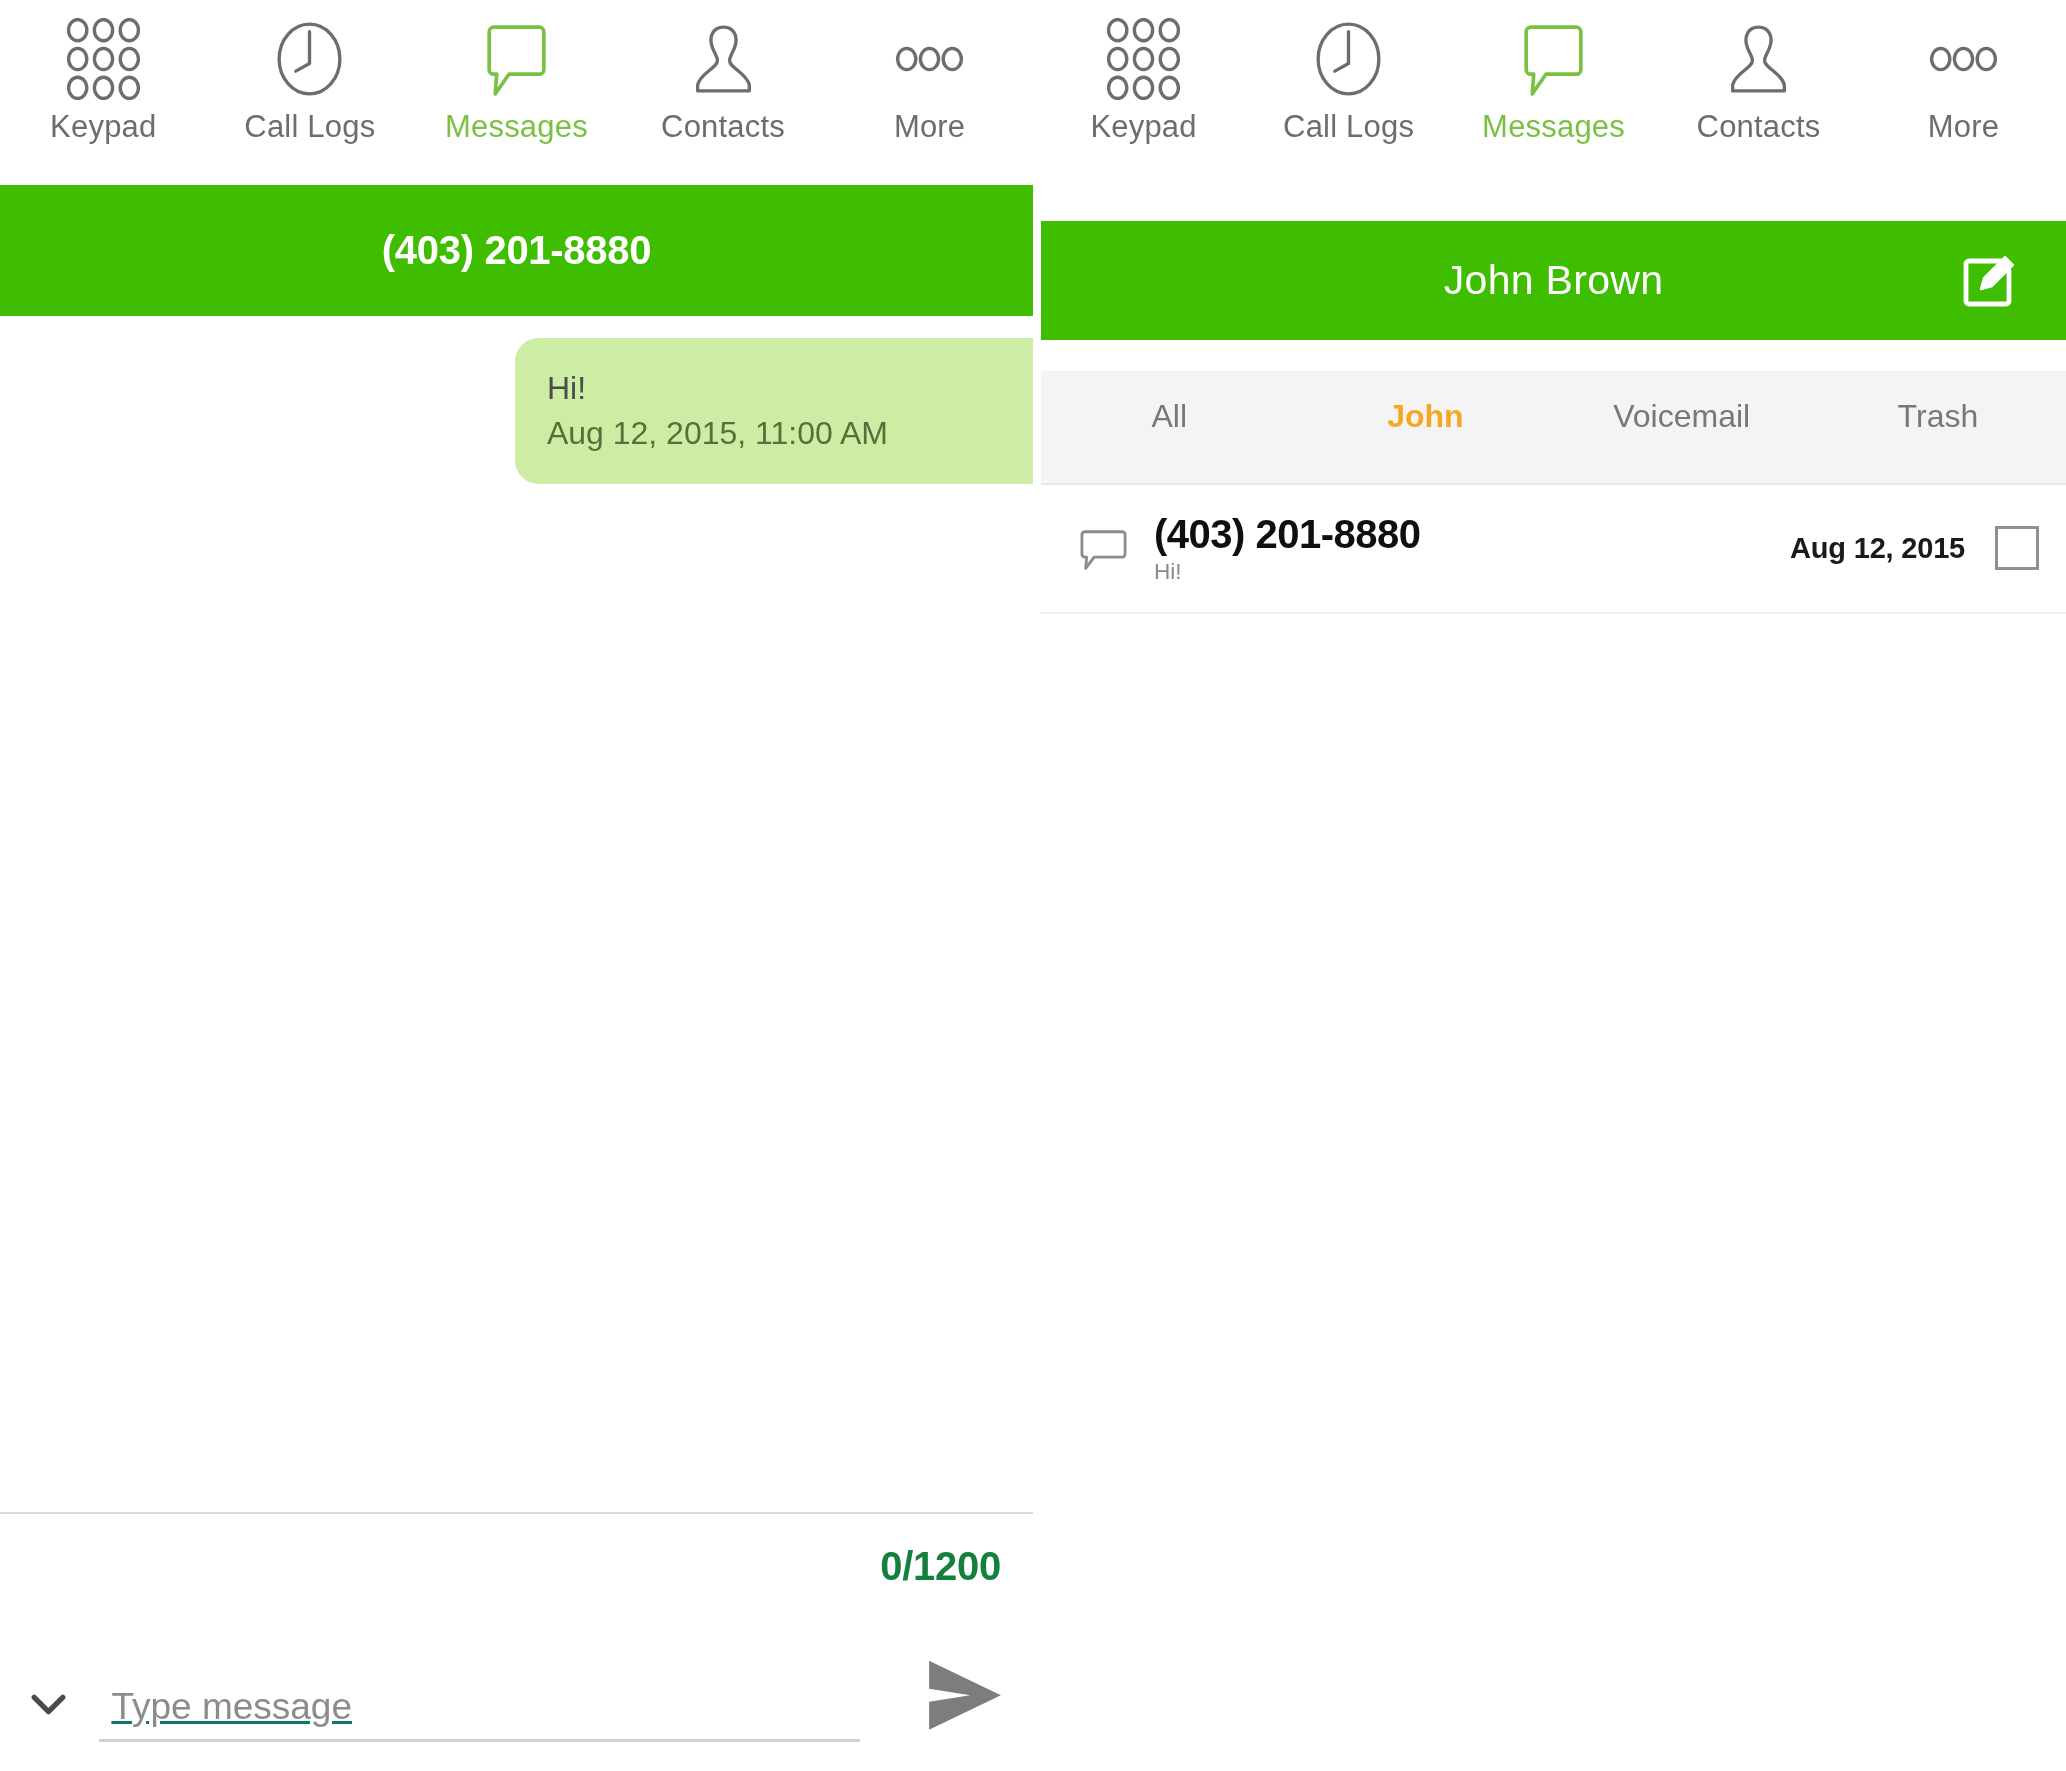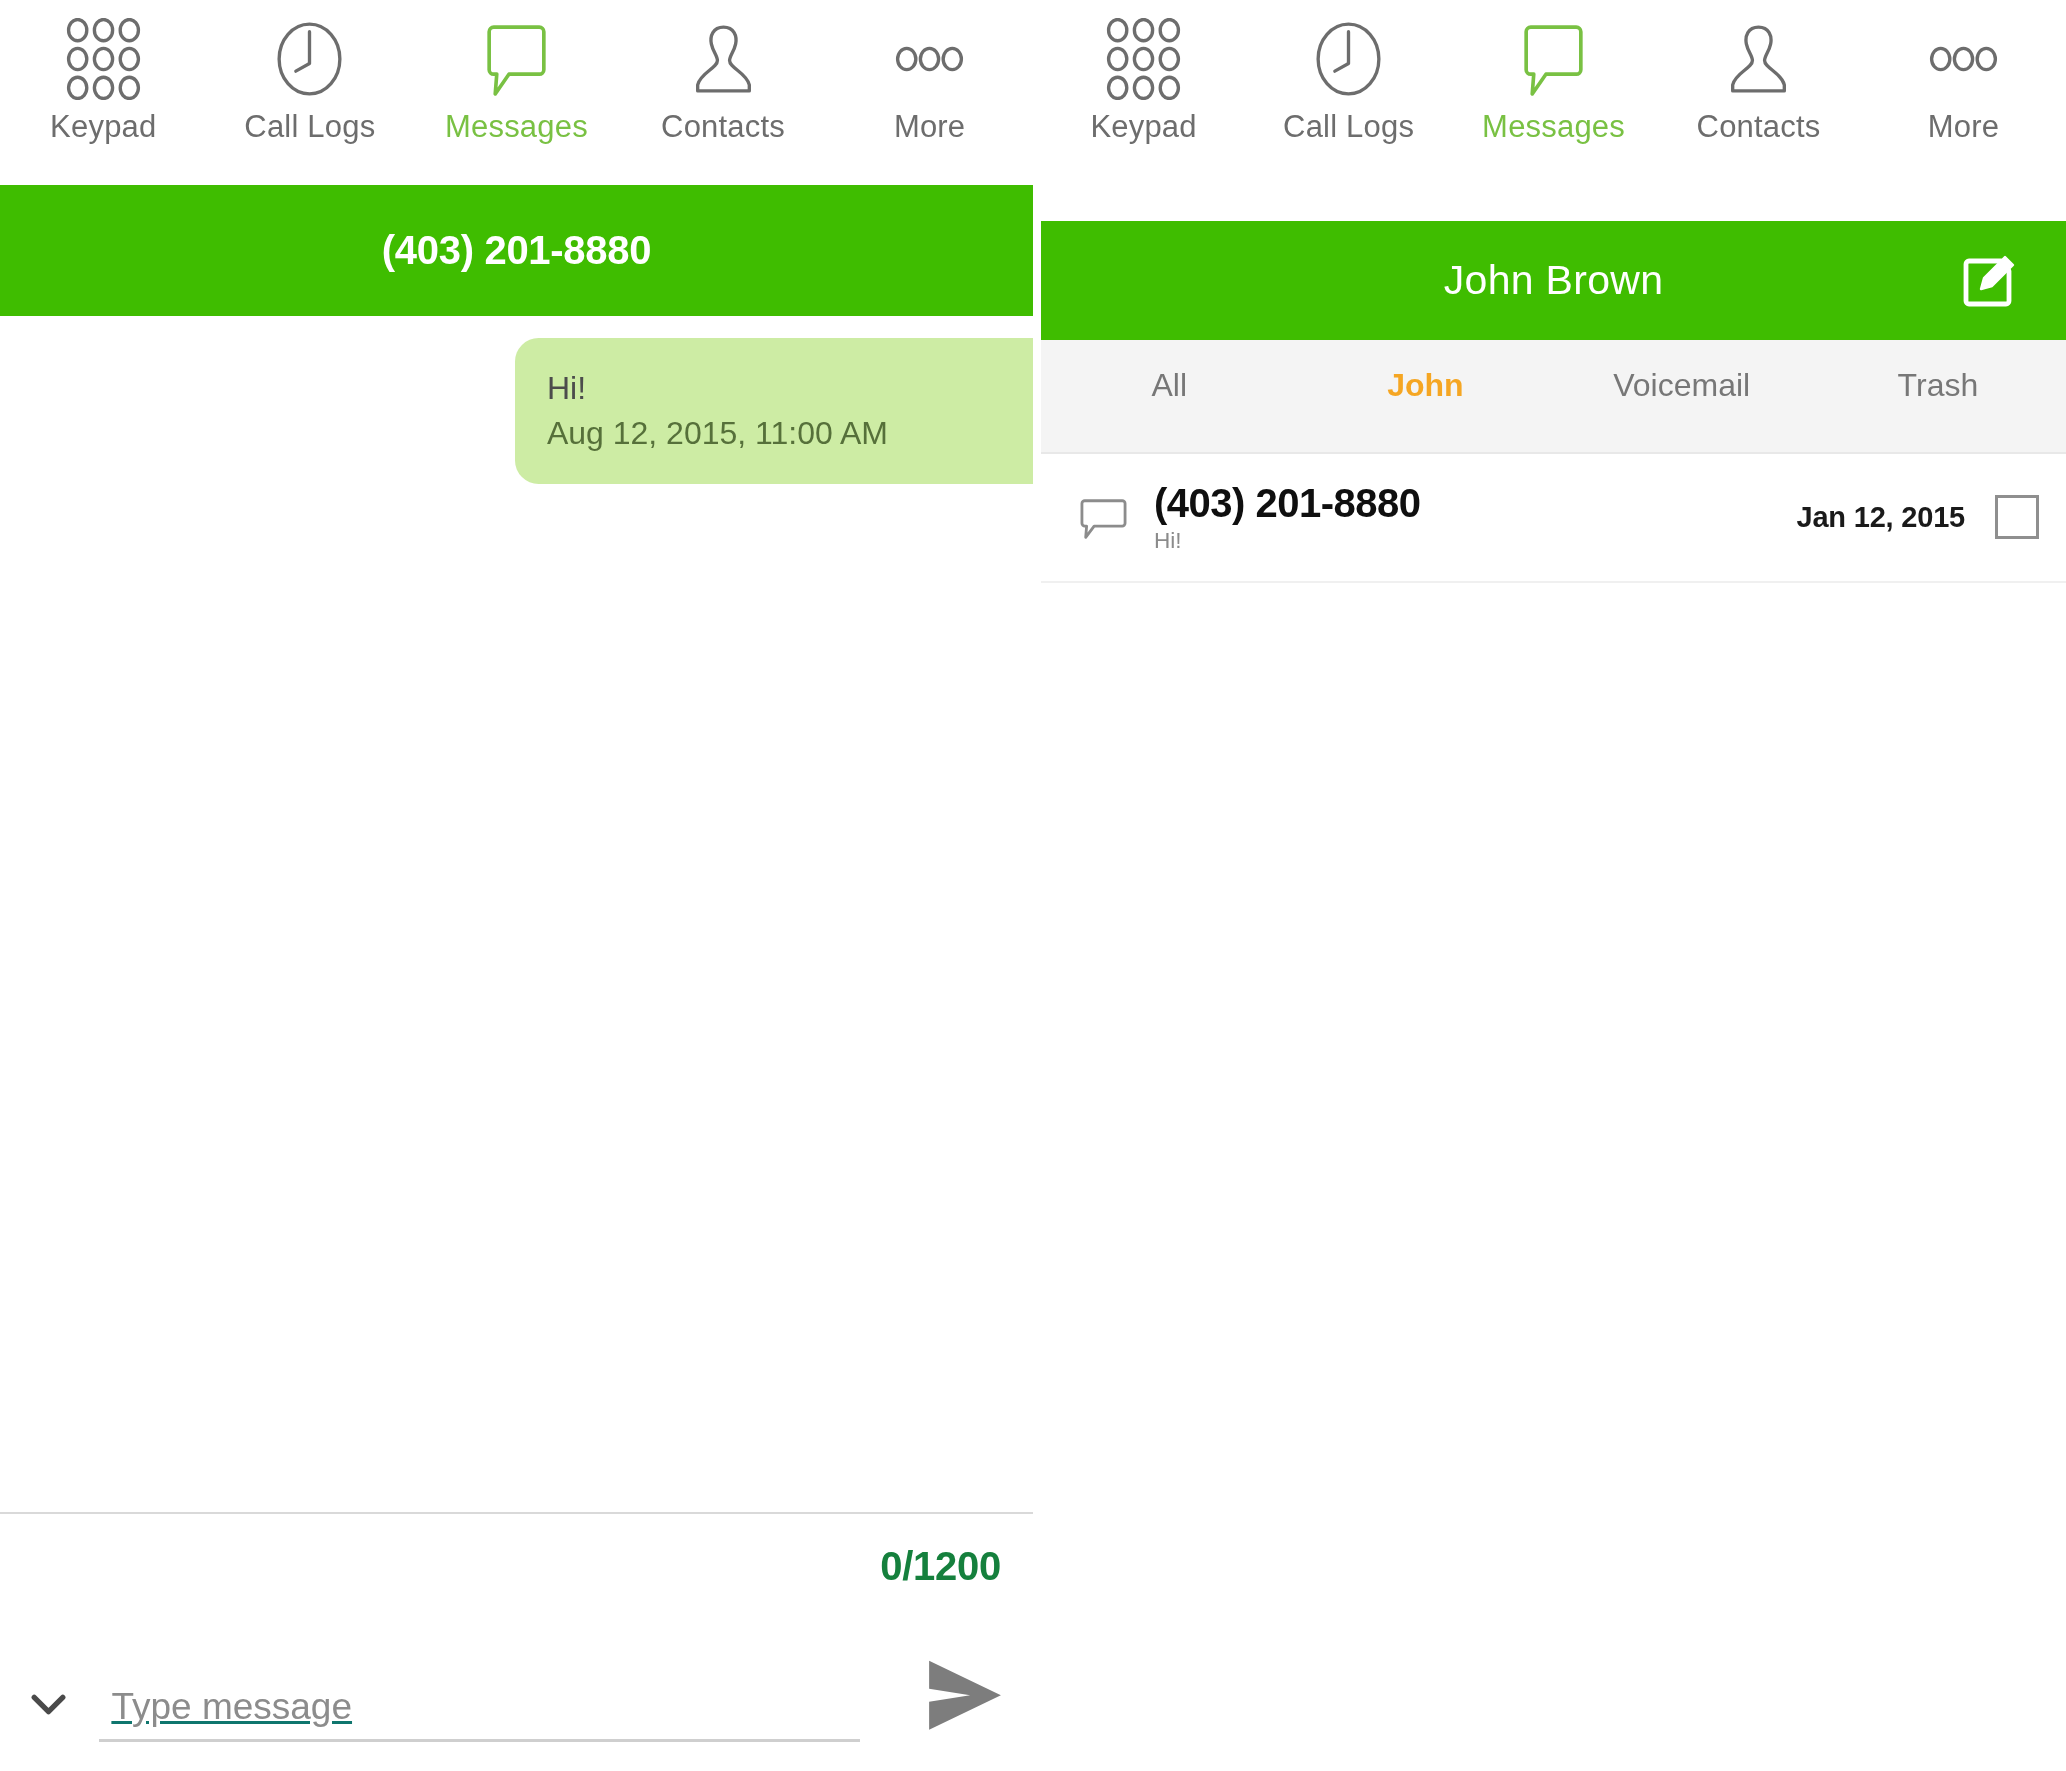--- a/index.html
+++ b/index.html
@@ -198,20 +198,21 @@
   }
 
   
   .filtertabs {
     flex: 0 0 114px;
     background: #f4f4f4;
     display: flex;
     align-items: flex-start;
     padding-top: 29px;
     border-bottom: 2.1px solid #e8e8e8;
+    margin-top: 31px;
   }
   .filtertab {
     flex: 1 1 0;
     text-align: center;
     font-size: 32px;
     color: #777777;
     cursor: pointer;
     line-height: 1;
   }
   .filtertab.active { color: #f5a623; font-weight: bold; }
@@ -467,20 +468,20 @@
       <div class="msgrow">
         <div class="msgrow-icon">
           <svg width="49" height="45" viewBox="0 0 26 24">
             <path d="M3 2 H23 A1.5 1.5 0 0 1 24.5 3.5 V14 A1.5 1.5 0 0 1 23 15.5 H8 L3.5 21.5 L4 15.5 H3 A1.5 1.5 0 0 1 1.5 14 V3.5 A1.5 1.5 0 0 1 3 2 Z" fill="none" stroke="#8c8c8c" stroke-width="1.5" stroke-linejoin="round"></path>
           </svg>
         </div>
         <div class="msgrow-main">
           <div class="msgrow-title">(403) 201-8880</div>
           <div class="msgrow-snippet">Hi!</div>
         </div>
-        <div class="msgrow-date">Jan 12, 2015</div>
+        <div class="msgrow-date">Aug 12, 2015</div>
         <div class="msgrow-check"></div>
       </div>
     </div>
   </div>
 
 </div>
 
 
 </body></html>

